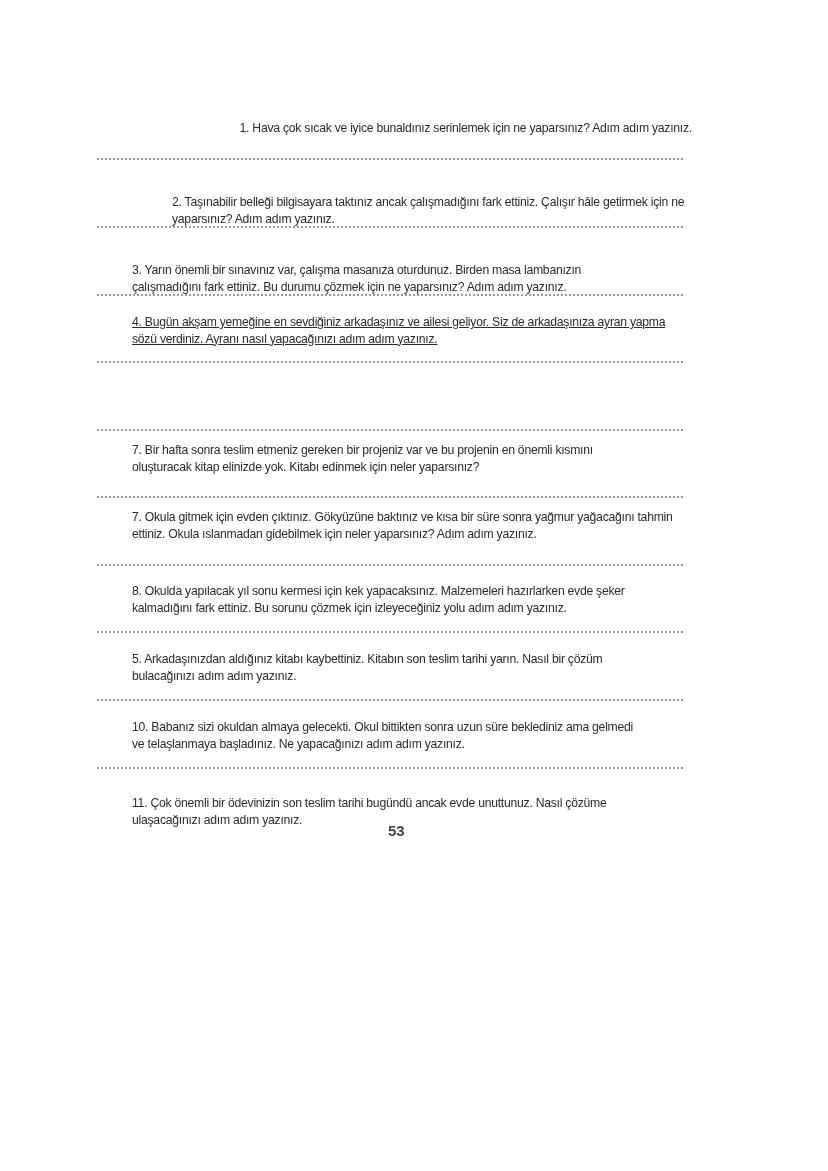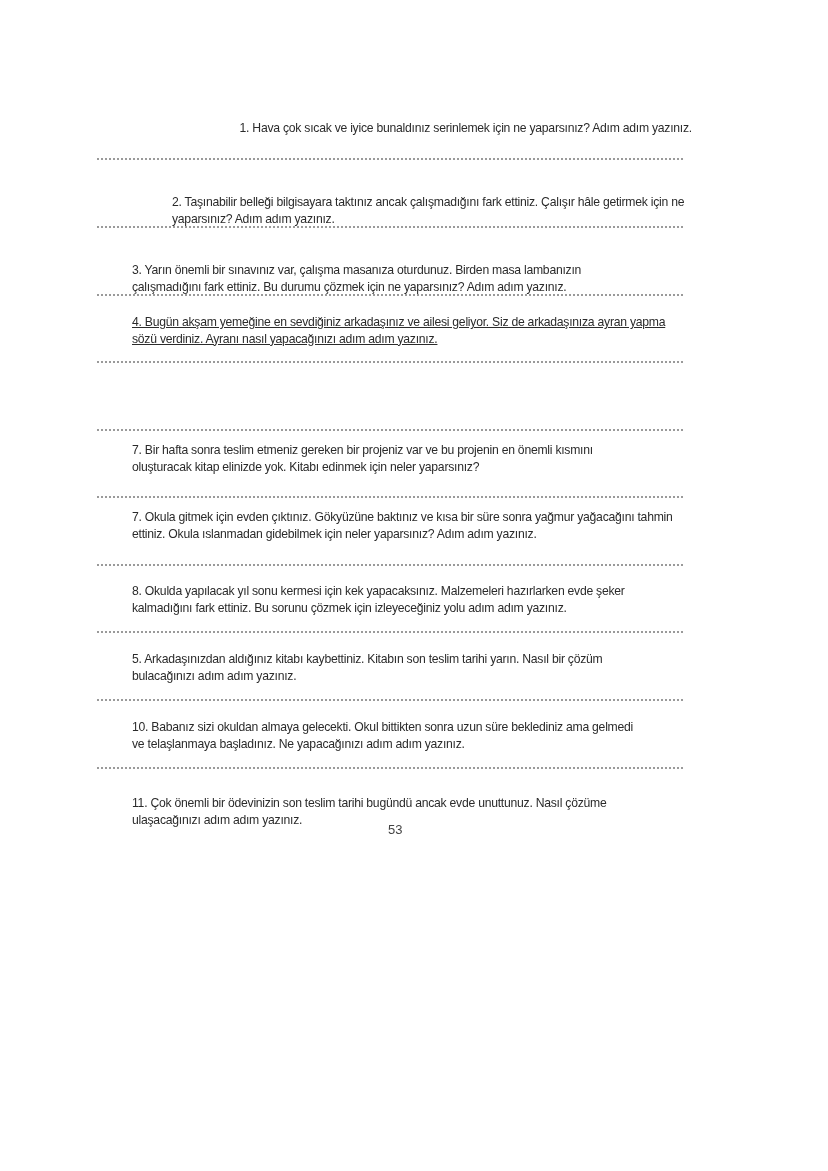--- a/index.html
+++ b/index.html
@@ -3,21 +3,21 @@
 <meta charset="utf-8">
 <style>
   html, body { margin: 0; padding: 0; background: #ffffff; }
   body { width: 828px; height: 1171px; position: relative; overflow: hidden;
          font-family: "Liberation Sans", "DejaVu Sans", sans-serif; color: #2b2b2b; }
   .page { position: absolute; left: 0; top: 0; width: 828px; height: 1171px; }
   .question { position: absolute; left: 132px; width: 560px; font-size: 12.2px; line-height: 16.5px;
               letter-spacing: -0.25px; }
   .sep { position: absolute; left: 97px; width: 586px; height: 0;
          border-top: 2px dotted #9a9a9a; }
-  .pagenum { position: absolute; left: 388px; top: 822px; font-size: 13px; font-weight: normal; color: #444; }
+  .pagenum { position: absolute; left: 388px; top: 822px; font-size: 15px; font-weight: bold; color: #444; }
 </style>
 </head>
 <body>
 
 <div class="page">
 
   <div class="question" style="top:120px;text-align:right;"><span>1. Hava çok sıcak ve iyice bunaldınız serinlemek için ne yaparsınız? Adım adım yazınız.</span></div>
   <div class="sep" style="top:158px;"></div>
 
   <div class="question" style="top:194px; width:530px;margin-left:40px;"><span>2. Taşınabilir belleği bilgisayara taktınız ancak çalışmadığını fark ettiniz. Çalışır hâle getirmek için ne yaparsınız? Adım adım yazınız.</span></div>

